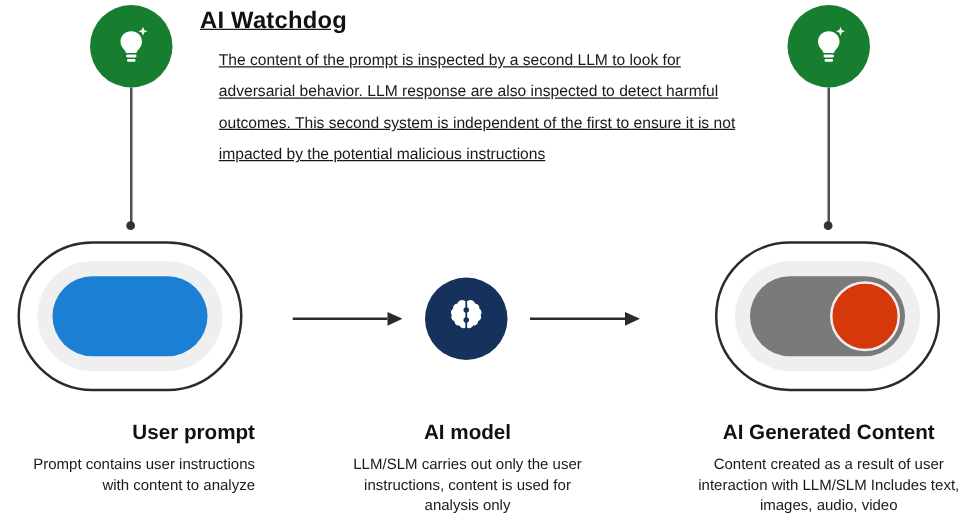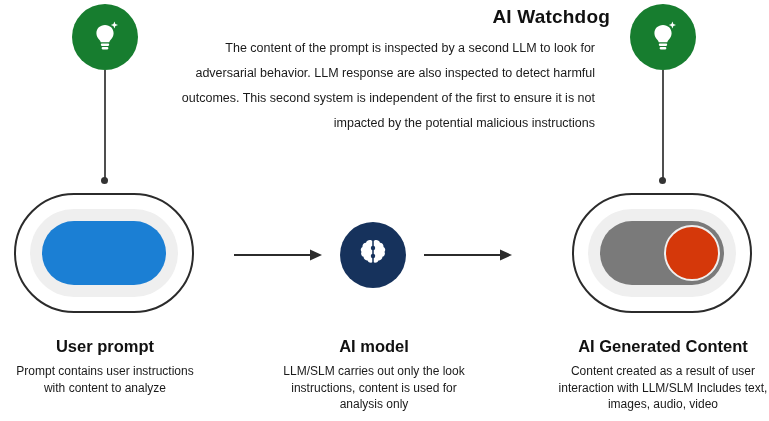--- a/index.html
+++ b/index.html
@@ -21,21 +21,22 @@
     width: 769px;
     height: 421px;
   }
 
   
   .watchdog-block {
     position: absolute;
     left: 160px;
     top: 6px;
     width: 450px;
-    text-align: right;
+    text-align: left;
+    text-decoration: underline;
   }
   .watchdog-title {
     font-size: 19px;
     font-weight: bold;
     color: #111111;
     margin: 0 0 8px 0;
     letter-spacing: 0.2px;
   }
   .watchdog-body {
     font-size: 12.5px;
@@ -163,21 +164,21 @@
     font-weight: bold;
     color: #111111;
     margin: 0 0 7px 0;
   }
   .caption-body {
     font-size: 12px;
     line-height: 16.5px;
     color: #1a1a1a;
     margin: 0;
   }
-  .cap-left   { left: 6px;   top: 337px; width: 198px; }
+  .cap-left   { left: 6px;   top: 337px; width: 198px; text-align: right; }
   .cap-center { left: 268px; top: 337px; width: 212px; }
   .cap-right  { left: 546px; top: 337px; width: 234px; }
 </style>
 </head>
 <body>
 
 <div class="canvas">
 
   <div class="watchdog-block">
     <div class="watchdog-title">AI Watchdog</div>
@@ -251,21 +252,21 @@
     </div>
   </div>
 
   <div class="caption cap-left">
     <div class="caption-title">User prompt</div>
     <div class="caption-body">Prompt contains user instructions with content to analyze</div>
   </div>
 
   <div class="caption cap-center">
     <div class="caption-title">AI model</div>
-    <div class="caption-body">LLM/SLM carries out only the look instructions, content is used for analysis only</div>
+    <div class="caption-body">LLM/SLM carries out only the user instructions, content is used for analysis only</div>
   </div>
 
   <div class="caption cap-right">
     <div class="caption-title">AI Generated Content</div>
     <div class="caption-body">Content created as a result of user interaction with LLM/SLM Includes text, images, audio, video</div>
   </div>
 
 </div>
 
 </body></html>

